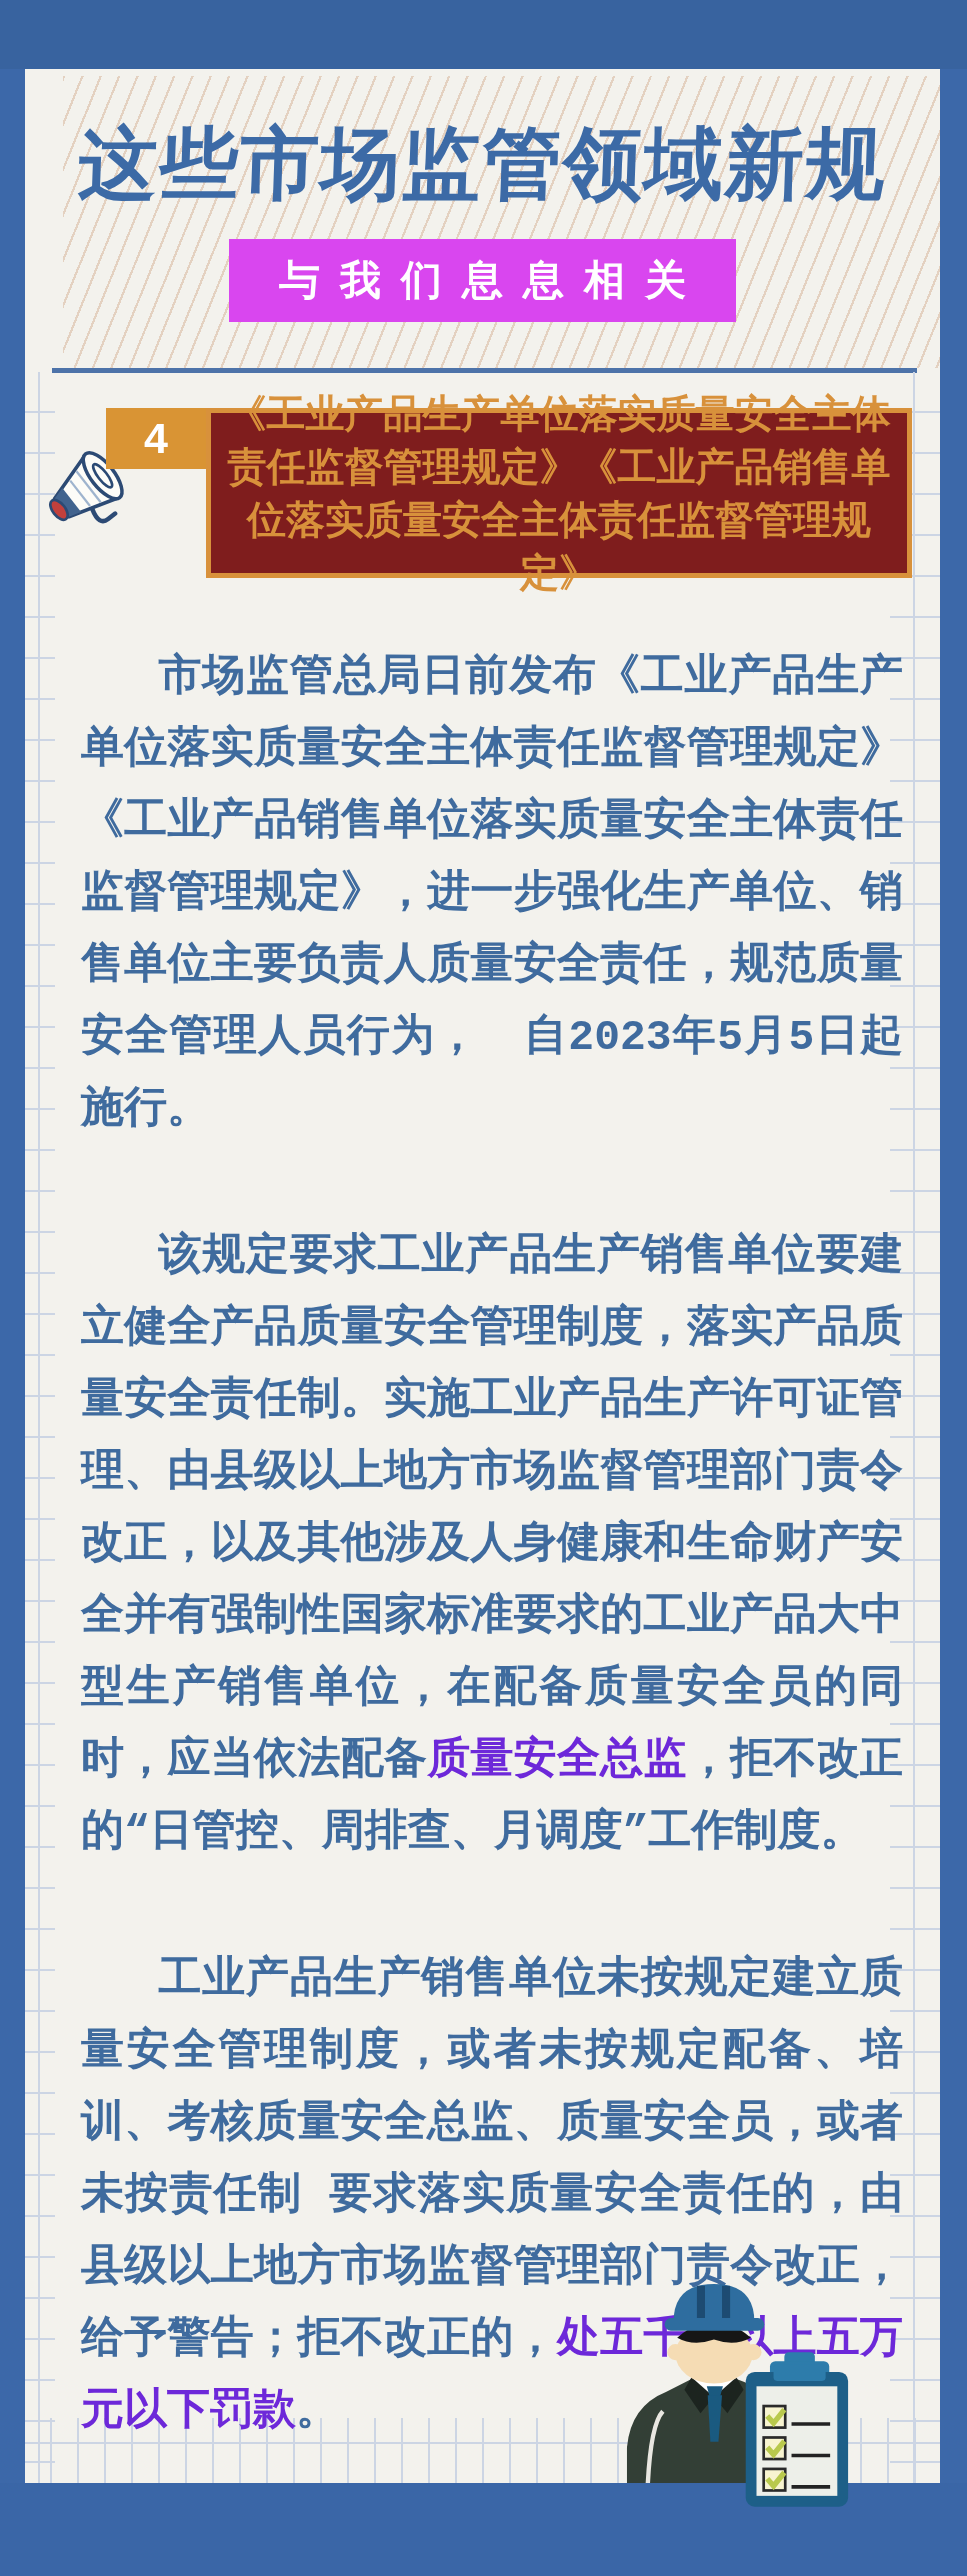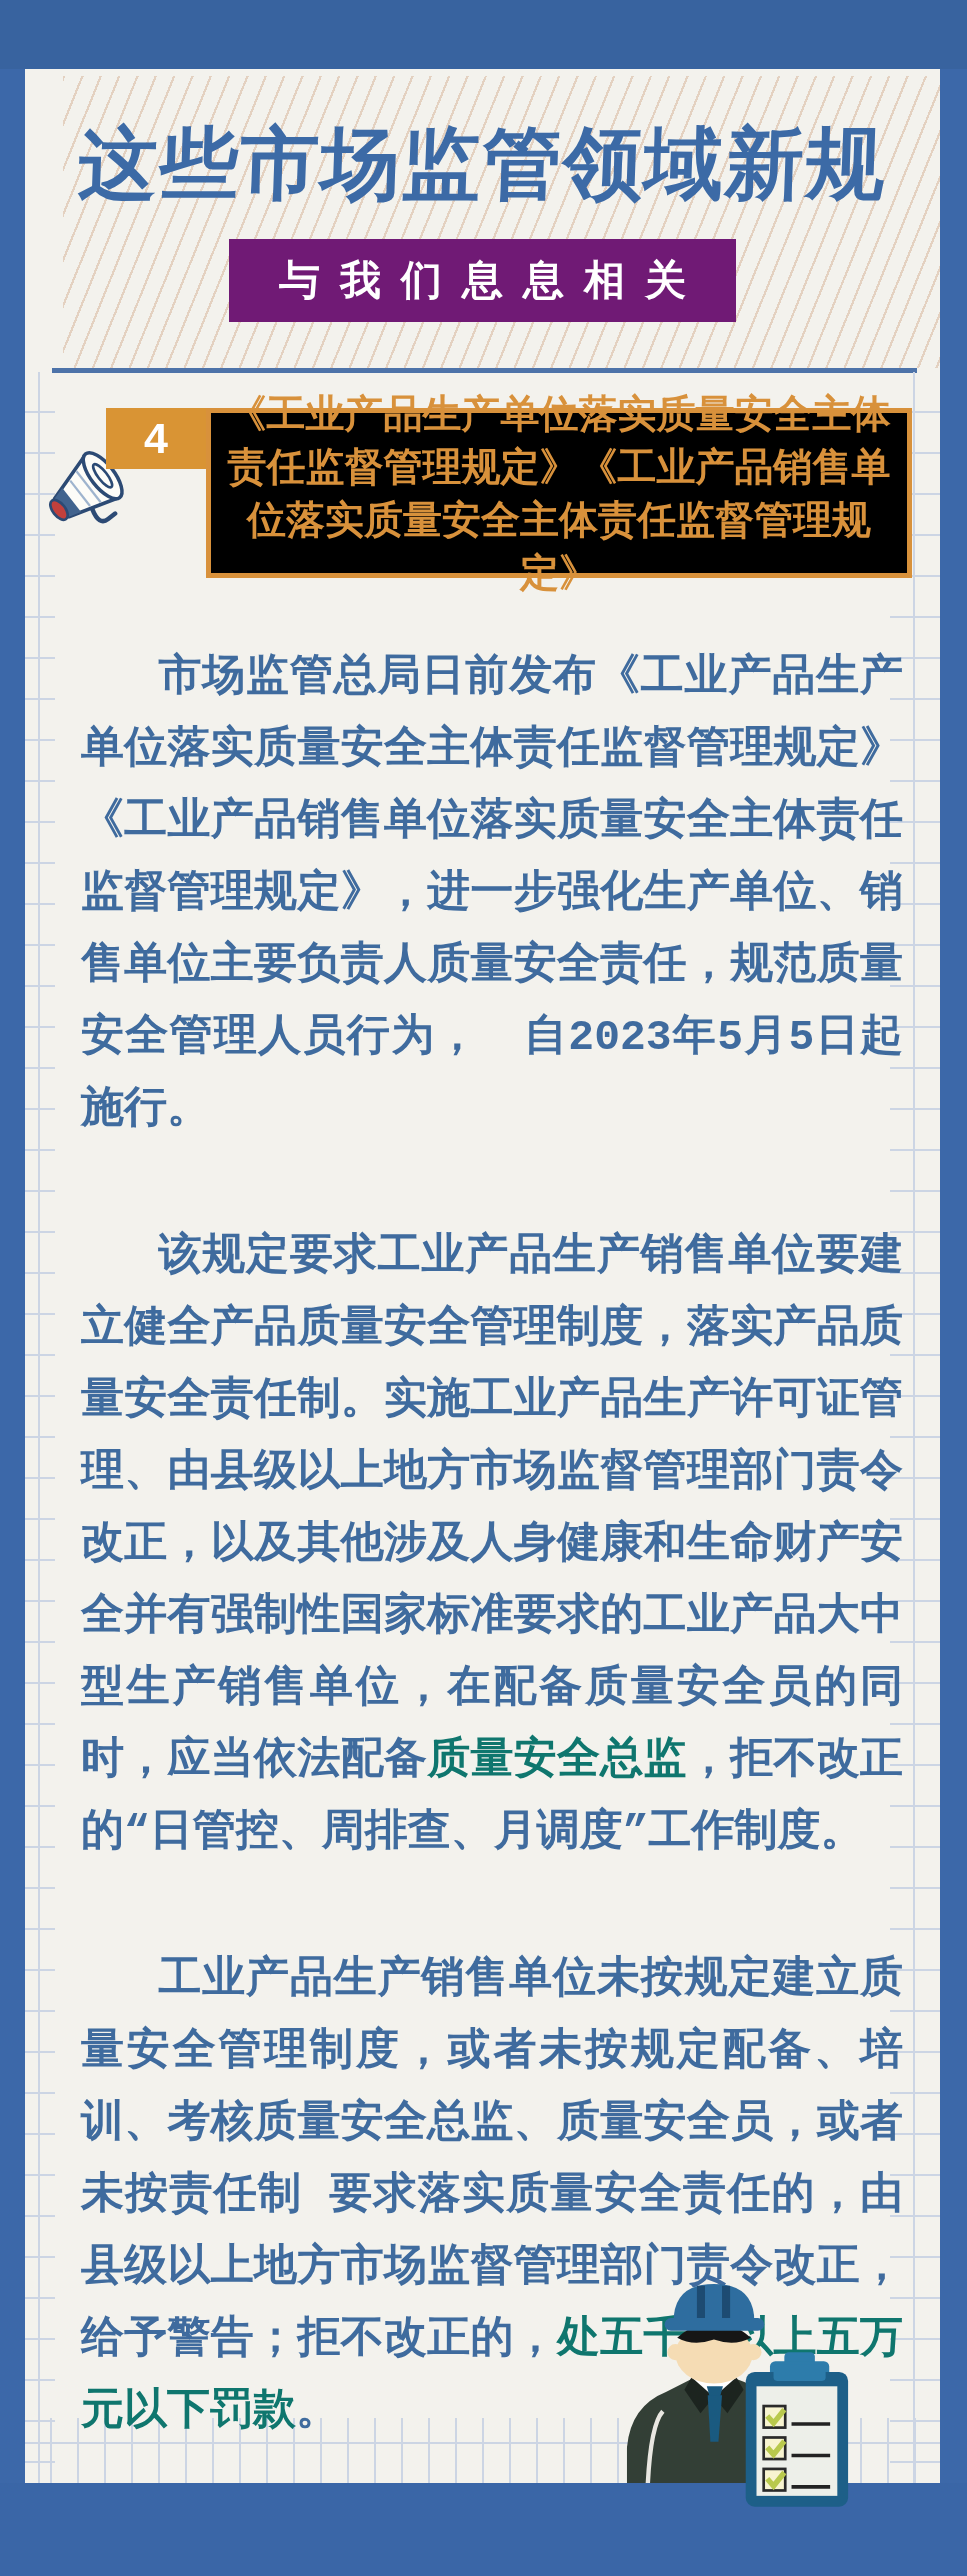--- a/index.html
+++ b/index.html
@@ -30,34 +30,34 @@
     background:repeating-linear-gradient(112deg,
       rgba(215,182,156,.55) 0 2.2px, transparent 2.2px 17px);
   }
   .page-title{
     position:absolute;top:43px;left:0;width:100%;text-align:center;
     font-size:79px;font-weight:bold;color:#3c6aa6;letter-spacing:1.8px;
     transform:skewX(-2deg);
   }
   .banner{
     position:absolute;top:170px;left:204px;width:507px;height:83px;
-    background:#701a75;color:#ffffff;font-size:41px;font-weight:bold;
+    background:#d946ef;color:#ffffff;font-size:41px;font-weight:bold;
     letter-spacing:20px;text-indent:20px;
     display:flex;align-items:center;justify-content:center;
   }
   .blue-rule{position:absolute;top:299px;left:27px;right:23px;height:4.5px;background:#4d73a9;}
 
   .section-tab{
     position:absolute;left:81px;top:339px;width:100px;height:61px;
     background:#d99434;color:#ffffff;font-size:43px;font-weight:bold;
     display:flex;align-items:center;justify-content:center;
   }
   .heading-box{
     position:absolute;left:181px;top:339px;width:706px;height:170px;
-    box-sizing:border-box;border:5.4px solid #d8913b;background:#000000;
+    box-sizing:border-box;border:5.4px solid #d8913b;background:#7f1d1d;
     color:#d8913b;font-weight:bold;font-size:39px;line-height:53px;
     text-align:center;display:flex;align-items:center;justify-content:center;
     padding:3.6px 7.2px;
   }
   .megaphone{position:absolute;left:1.8px;top:358px;width:125px;height:125px;}
 
   .ruler-left-ticks{position:absolute;left:0;top:303px;bottom:0;width:30px;
     background:repeating-linear-gradient(to bottom, transparent 0 39px, #ccd5e4 39px 41px);}
   .ruler-left-line{position:absolute;left:13.4px;top:303px;bottom:0;width:1.8px;background:#ccd5e4;}
   .ruler-right-ticks{position:absolute;right:0;top:303px;bottom:0;width:50px;
@@ -66,21 +66,21 @@
   .ruler-bottom-ticks{position:absolute;left:0;right:0;bottom:0;height:65px;
     background:repeating-linear-gradient(to right, transparent 0 25px, #ccd5e4 25px 27px);}
   .ruler-bottom-line{position:absolute;left:0;right:0;bottom:39px;height:1.8px;background:#ccd5e4;}
 
   .article{
     position:absolute;left:56px;top:573px;width:822px;
     color:#3f6b9e;font-family:"Liberation Serif",serif;font-weight:bold;
     font-size:43px;line-height:72px;text-align:justify;
   }
   .article p{margin:0 0 75px 0;text-indent:1.8em;font-family:Liberation Mono, monospace;}
-  .article .red{color:#0f766e;}
+  .article .red{color:#6d28d9;}
 
   .worker{position:absolute;left:593px;top:2206px;width:287px;height:305px;}
   .clipboard{position:absolute;left:734px;top:2345px;width:133px;height:176px;z-index:5;}
 </style>
 </head>
 <body>
 
 <div class="band-top speckled"></div>
 <div class="band-bottom speckled"></div>
 

